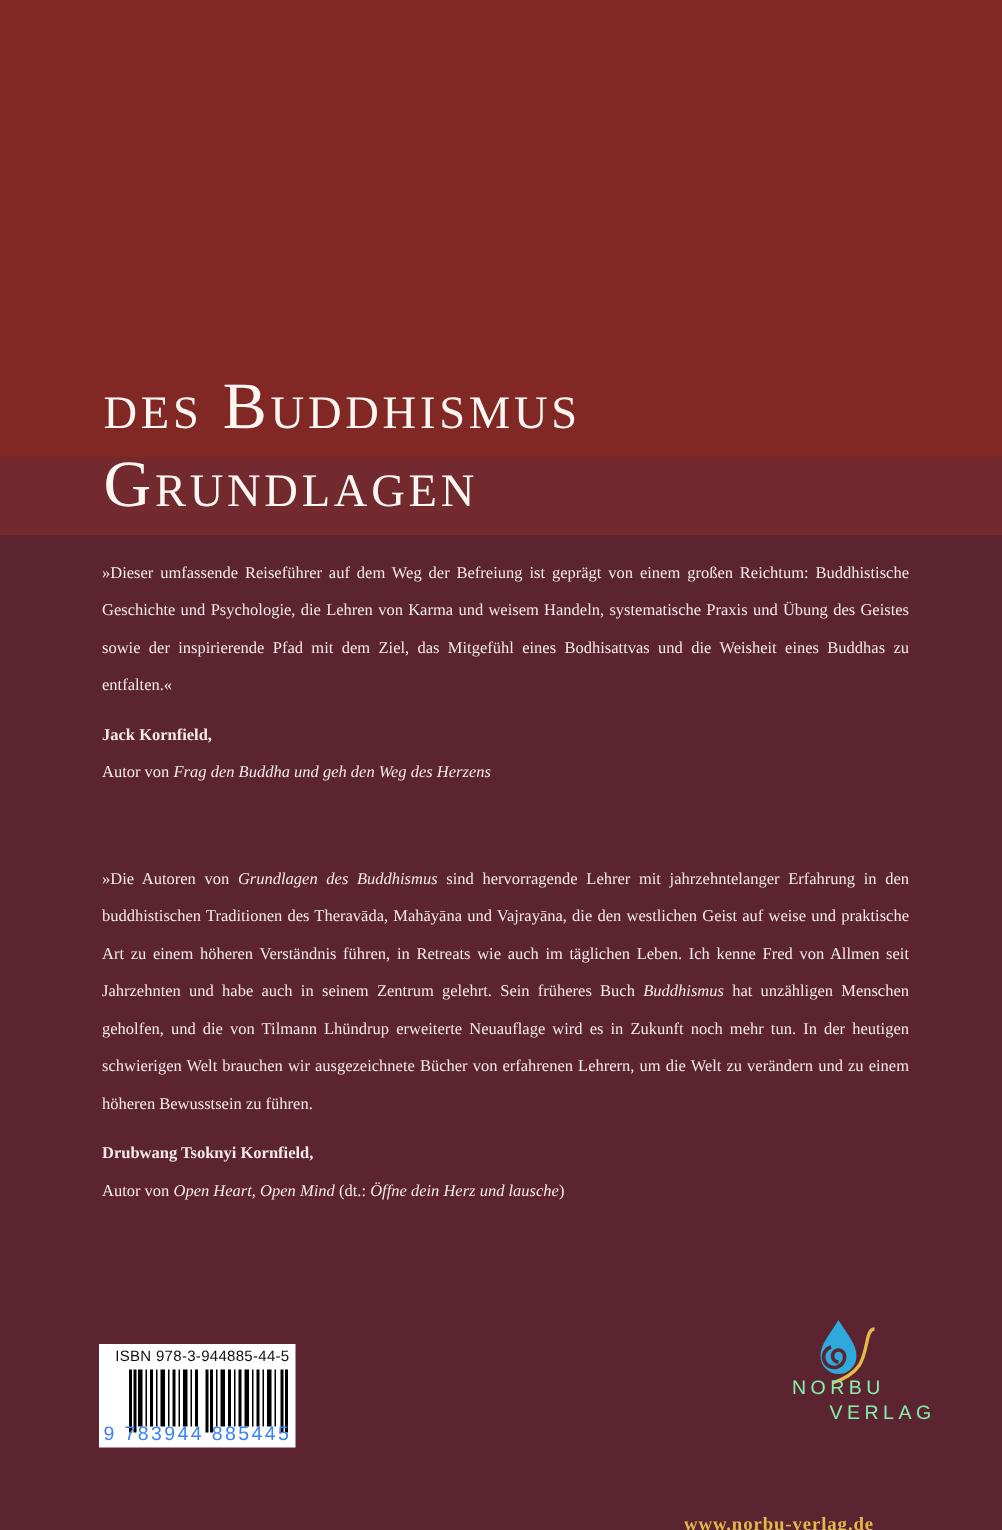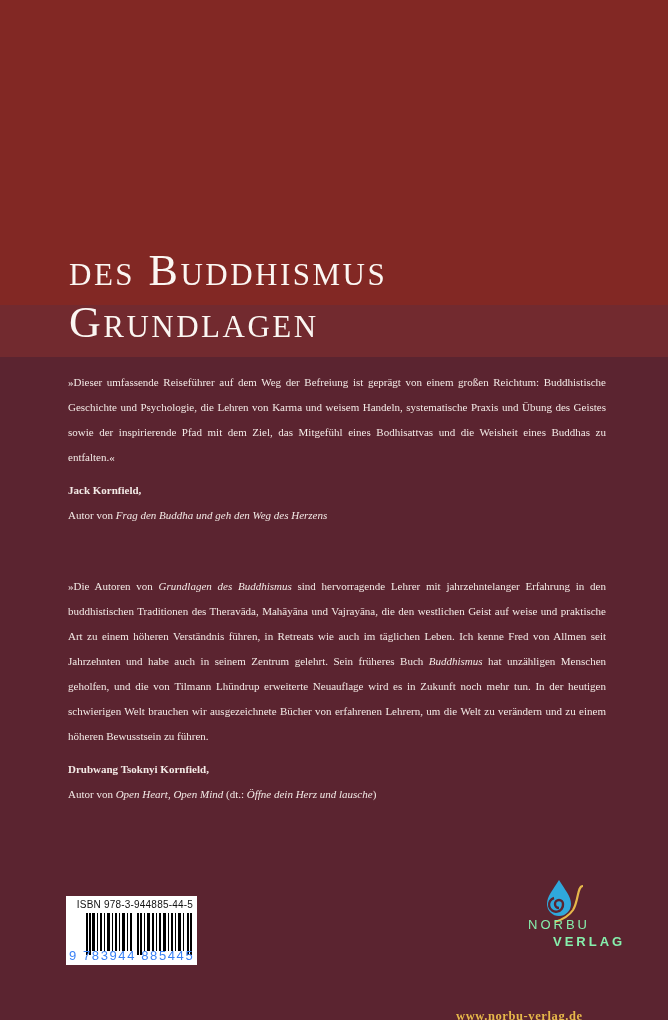--- a/index.html
+++ b/index.html
@@ -17,21 +17,21 @@
   em{font-style:italic;}
   .q2{margin-top:46px;}
   .barcode{position:absolute;left:66px;top:896px;width:131px;height:69px;background:#fff;box-sizing:border-box;padding:3px 4px;}
   .isbn-text{font-family:"Liberation Sans",sans-serif;font-size:10px;color:#111;text-align:right;line-height:12px;letter-spacing:0.2px;}
   .bars{position:absolute;left:20px;top:17px;width:106px;height:38px;}
   .bars i{position:absolute;top:0;height:38px;background:#000;}
   .digits{position:absolute;left:3px;bottom:2px;font-family:"Liberation Sans",sans-serif;font-size:13px;color:#3b82f6;letter-spacing:1.6px;line-height:14px;}
   .logo{position:absolute;left:455px;top:872px;width:150px;height:100px;}
   .logo svg{position:absolute;left:88px;top:6px;}
   .logo-text{position:absolute;left:27px;top:44px;font-family:"Liberation Sans",sans-serif;font-size:13px;letter-spacing:3px;color:#86efac;line-height:17px;margin-left:46px;}
-  .logo-text .v{display:block;padding-left:25px;font-weight:bold;}
+  .logo-text .v{display:block;padding-left:25px;}
   .url{position:absolute;left:456px;top:1009px;font-size:12.5px;color:#e7b84a;font-weight:bold;letter-spacing:0.6px;}
 </style>
 </head>
 <body>
 
 <div class="band-top"></div>
 <div class="band-mid"></div>
 <div class="band-bottom"></div>
 
 <h1 class="title">

